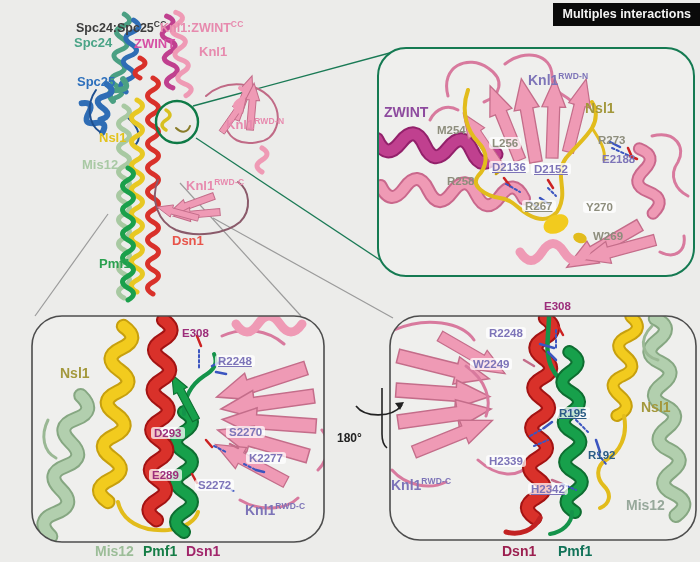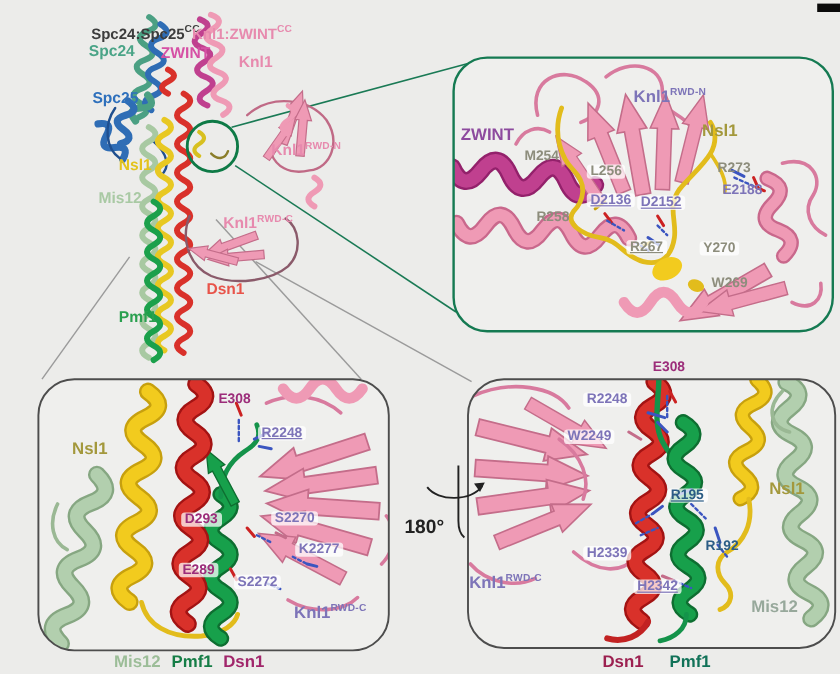--- a/index.html
+++ b/index.html
@@ -253,20 +253,21 @@
   <rect x="390" y="316" width="306" height="224" rx="30" fill="none" stroke="#4d4d4d" stroke-width="1.6"></rect>
 
   <g stroke="#222" stroke-width="1.6" fill="none">
     <path d="M382,388 L382,434 q0,10 5,14"></path>
     <path d="M356,406 C365,418 392,418 402,405"></path>
     <polygon points="404,402 395,403 400,410" fill="#222" stroke="none"></polygon>
   </g>
 </svg>
 
 <div id="badge">
+  <div>Multiples interactions</div>
 </div>
 
 <div class="lbl ovs" style="left:76px;top:7px;color:#3c3c3c"><span>Spc24:Spc25</span><sup>CC</sup></div>
 <div class="lbl ovs" style="left:160px;top:7px;color:#e78aae"><span>Knl1:ZWINT</span><sup>CC</sup></div>
 <div class="lbl ov" style="left:74px;top:35px;color:#4aa487">Spc24</div>
 <div class="lbl ov" style="left:134px;top:36px;color:#d650a5">ZWINT</div>
 <div class="lbl ov" style="left:199px;top:44px;color:#e78aae">Knl1</div>
 <div class="lbl ov" style="left:77px;top:74px;color:#2e70bc">Spc25</div>
 <div class="lbl ov" style="left:99px;top:130px;color:#e3c31d">Nsl1</div>
 <div class="lbl ov" style="left:82px;top:157px;color:#a9c9a4">Mis12</div>
@@ -308,15 +309,15 @@
 <div class="lbl pill und" style="left:556px;top:407px;color:#2b5c85">R195</div>
 <div class="lbl big" style="left:641px;top:399px;color:#a3983c">Nsl1</div>
 <div class="lbl" style="left:588px;top:449px;color:#2b5c85">R192</div>
 <div class="lbl pill" style="left:486px;top:455px;color:#7d74b8">H2339</div>
 <div class="lbl big" style="left:391px;top:476px;color:#7d74b8"><span>Knl1</span><sup>RWD-C</sup></div>
 <div class="lbl pill und" style="left:528px;top:483px;color:#7d74b8">H2342</div>
 <div class="lbl big" style="left:626px;top:497px;color:#97a89b">Mis12</div>
 <div class="lbl big" style="left:502px;top:543px;color:#9c2050">Dsn1</div>
 <div class="lbl big" style="left:558px;top:543px;color:#117258">Pmf1</div>
 
-<div class="lbl" style="left:337px;top:431px;color:#222;font-size:16px">180°</div>
+<div class="lbl" style="left:337px;top:431px;color:#222;font-size:12px">180°</div>
 
 </div>
 
 </body></html>

